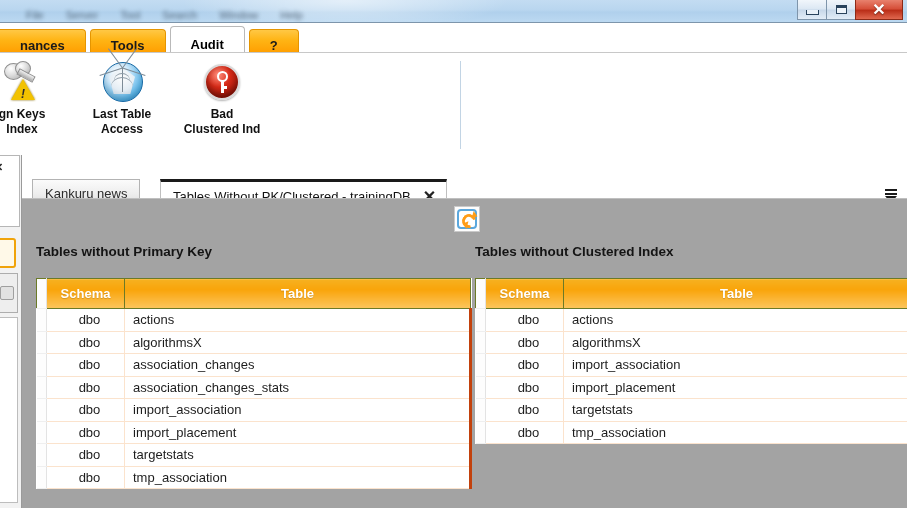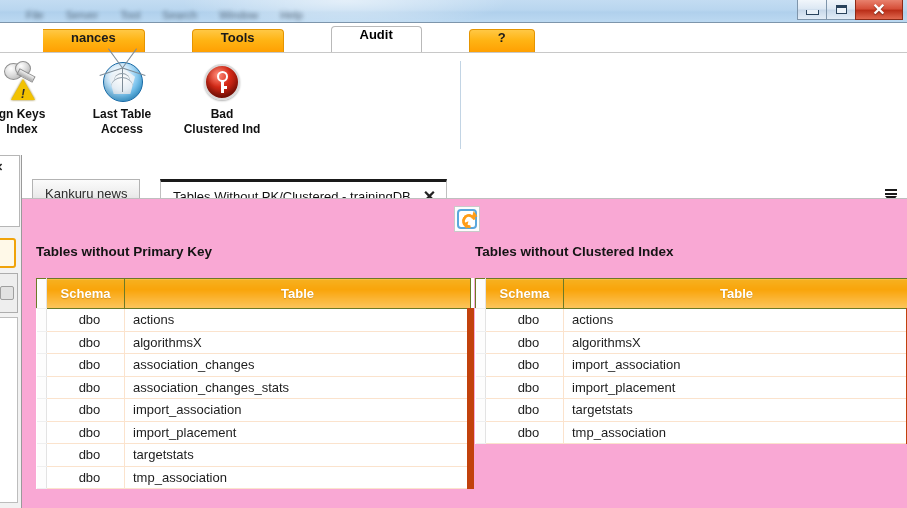--- a/index.html
+++ b/index.html
@@ -113,34 +113,33 @@
   .ribbon-tabs {
     position: absolute;
     left: 0; top: 3px;
     height: 27px;
     display: flex;
     align-items: flex-end;
     gap: 4px;
   }
   .rtab {
     height: 24px;
-    padding: 0 28px;
+    padding: 0 20px;
     display: flex;
-    align-items: flex-start;
+    align-items: flex-end;
     font-size: 13px;
     font-weight: bold;
     color: #1a1a1a;
     border-radius: 4px 4px 0 0;
     background: linear-gradient(to bottom, #ffc845 0%, #ffb414 45%, #ff9e00 100%);
     border: 1px solid #e59500;
     border-bottom: none;
     box-sizing: border-box;
     white-space: nowrap;
     cursor: pointer;
-    margin-left: 43px;
   }
   .rtab:first-child {
     border-left: none;
     border-radius: 0 4px 0 0;
   }
   .rtab.active {
     background: #ffffff;
     border: 1px solid #b9b9b9;
     border-bottom: 1px solid #ffffff;
     height: 27px;
@@ -477,21 +476,21 @@
     border-left: 6px solid transparent;
     border-right: 6px solid transparent;
     border-top: 7px solid #1a1a1a;
   }
 
   
   .content {
     position: absolute;
     left: 0; top: 44px;
     width: 885px; height: 309px;
-    background: #f9a8d4;
+    background: #a3a3a3;
     overflow: hidden;
   }
   .refresh-btn {
     position: absolute;
     left: 432px; top: 7px;
     width: 26px; height: 26px;
     border: 1px solid #c9c9c9;
     background: #fdfdfd;
     box-sizing: border-box;
     cursor: pointer;
@@ -584,21 +583,21 @@
     color: #1d1d1d;
     border-bottom: 1px solid #fbe3cd;
     border-right: 1px solid #fbe3cd;
     padding: 0 0 0 8px;
     background: #ffffff;
     box-sizing: border-box;
     white-space: nowrap;
     overflow: hidden;
   }
   .grid td.c-schema { width: 78px; text-align: center; }
-  .grid td.c-table  { width: 346px; border-right: 7px solid #c2410c; }
+  .grid td.c-table  { width: 346px; border-right: 3px solid #c2410c; }
 
   .grid .rowhdr {
     width: 10px;
     background: #fdfdfd;
     border-bottom: 1px solid #efefef;
     border-right: 1px solid #e3e3e3;
     padding: 0;
   }
 </style>
 </head>

